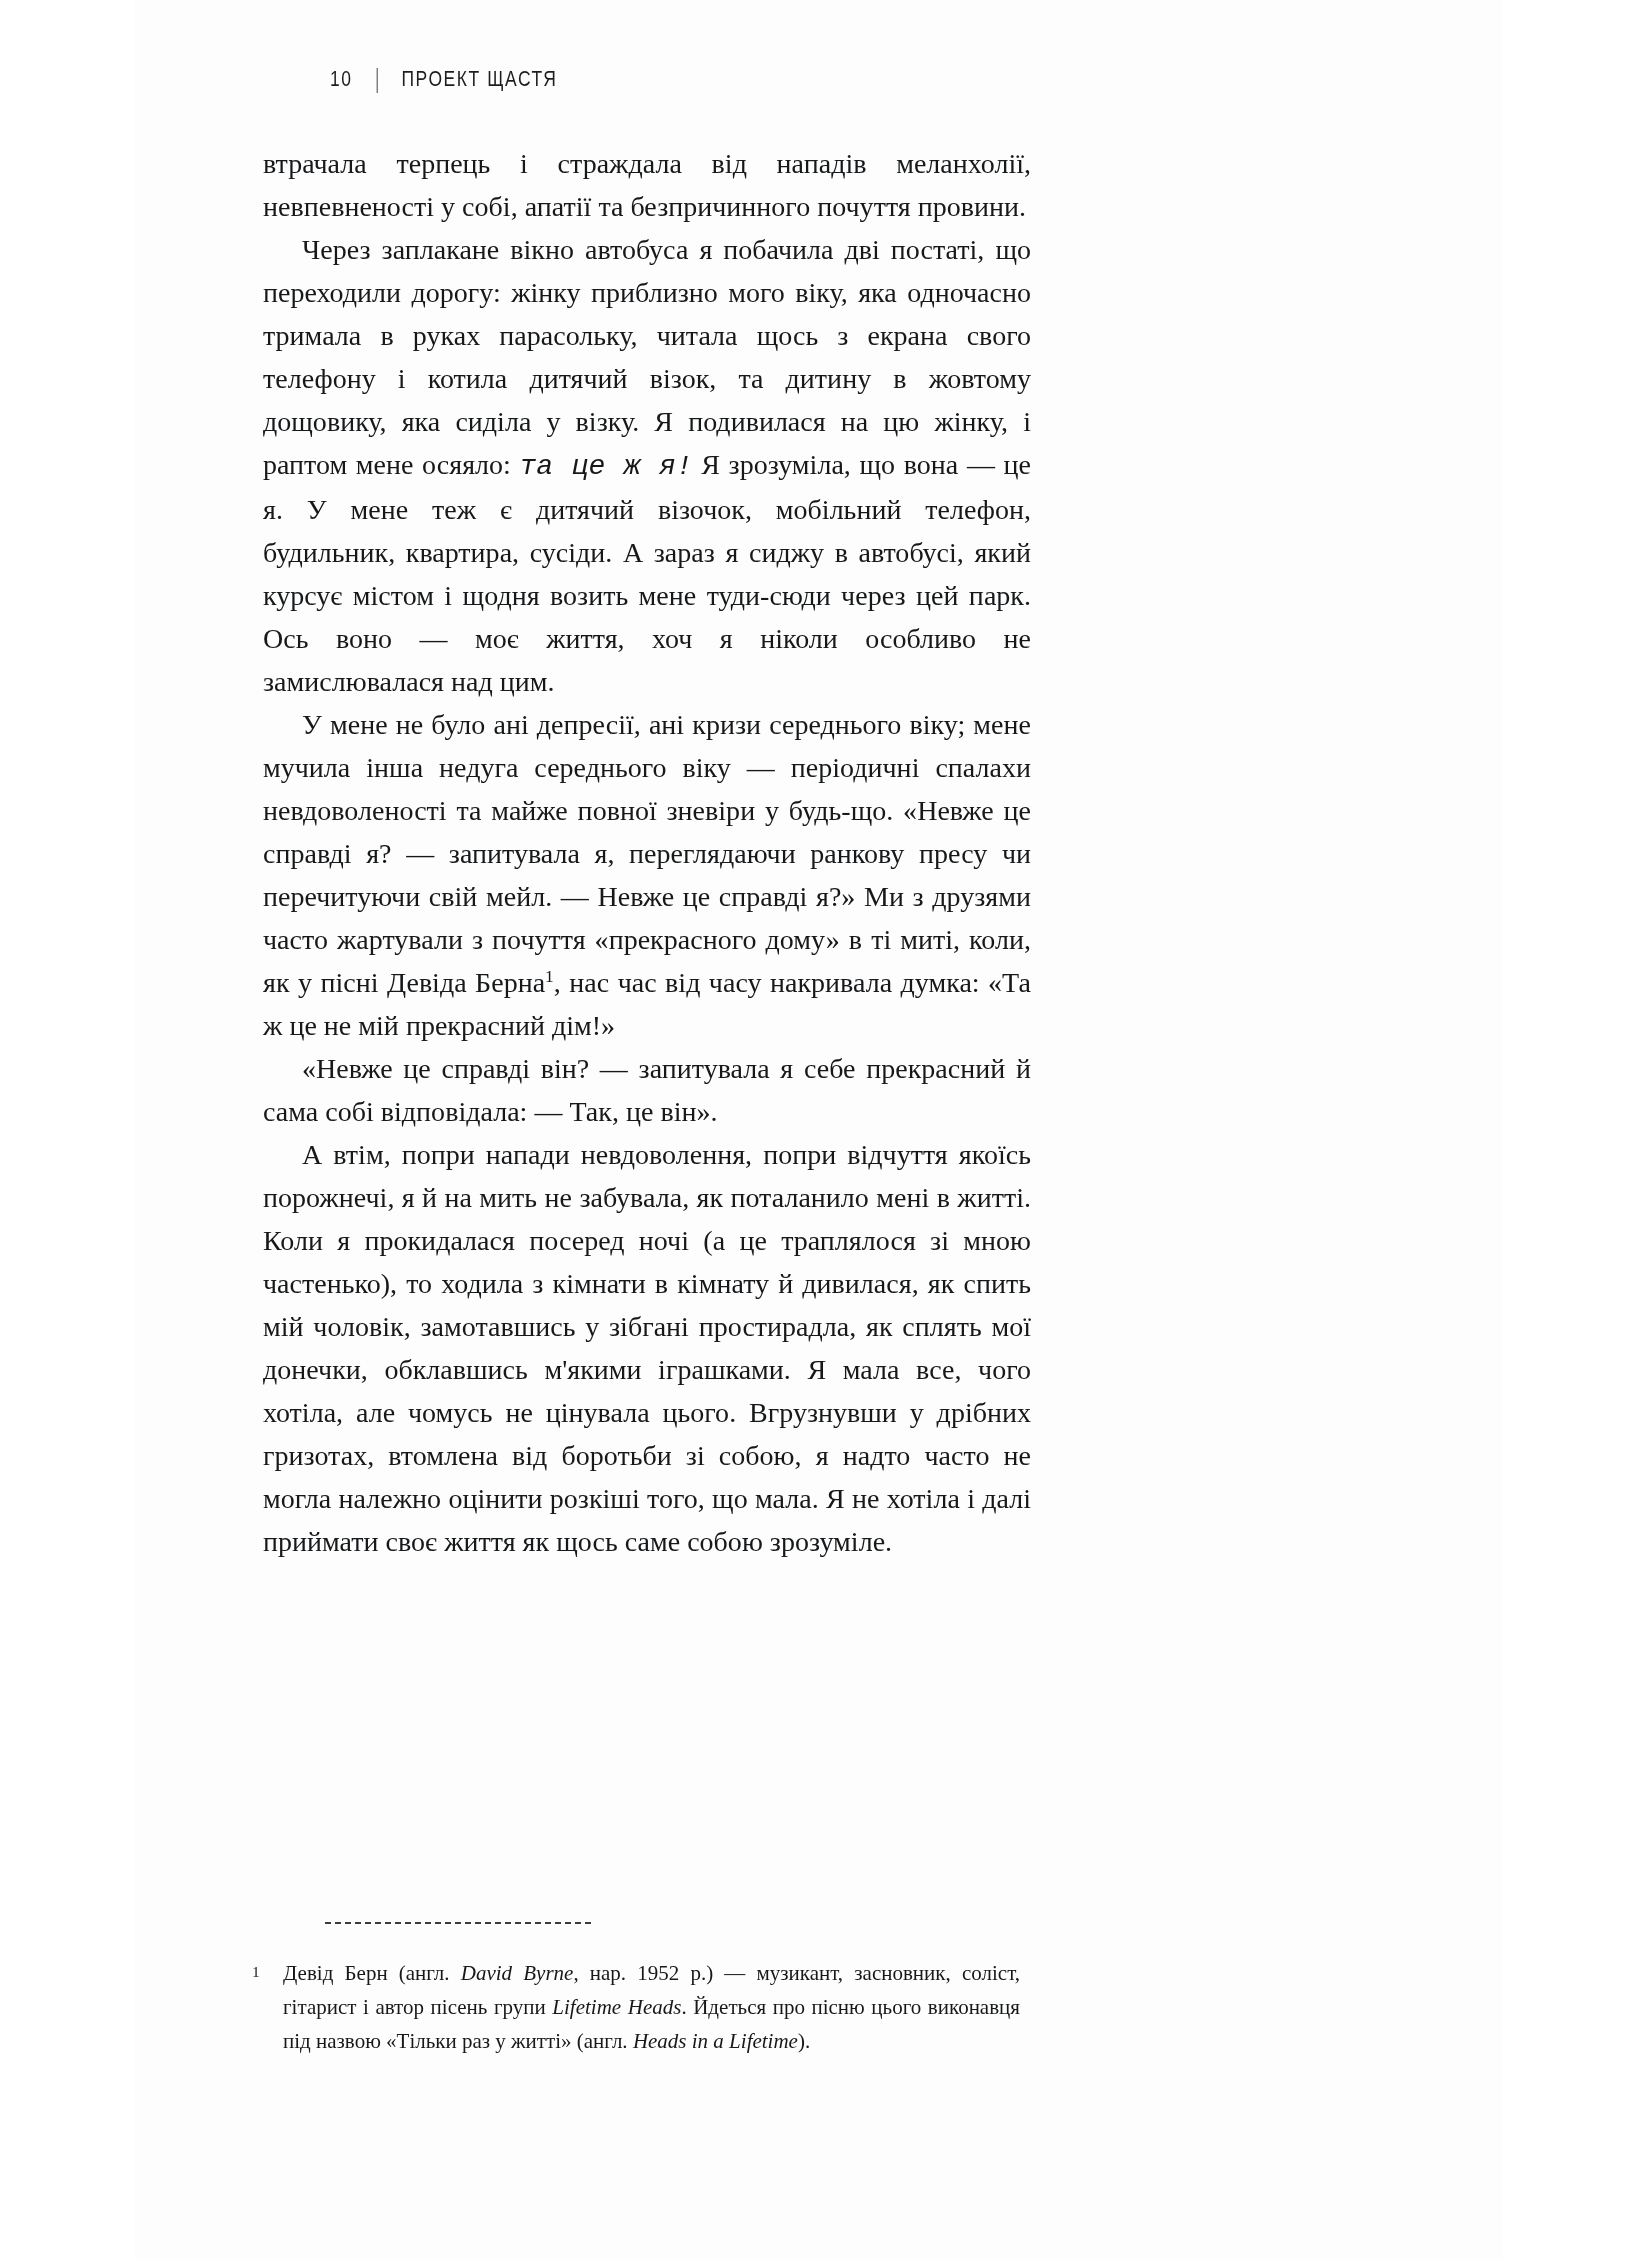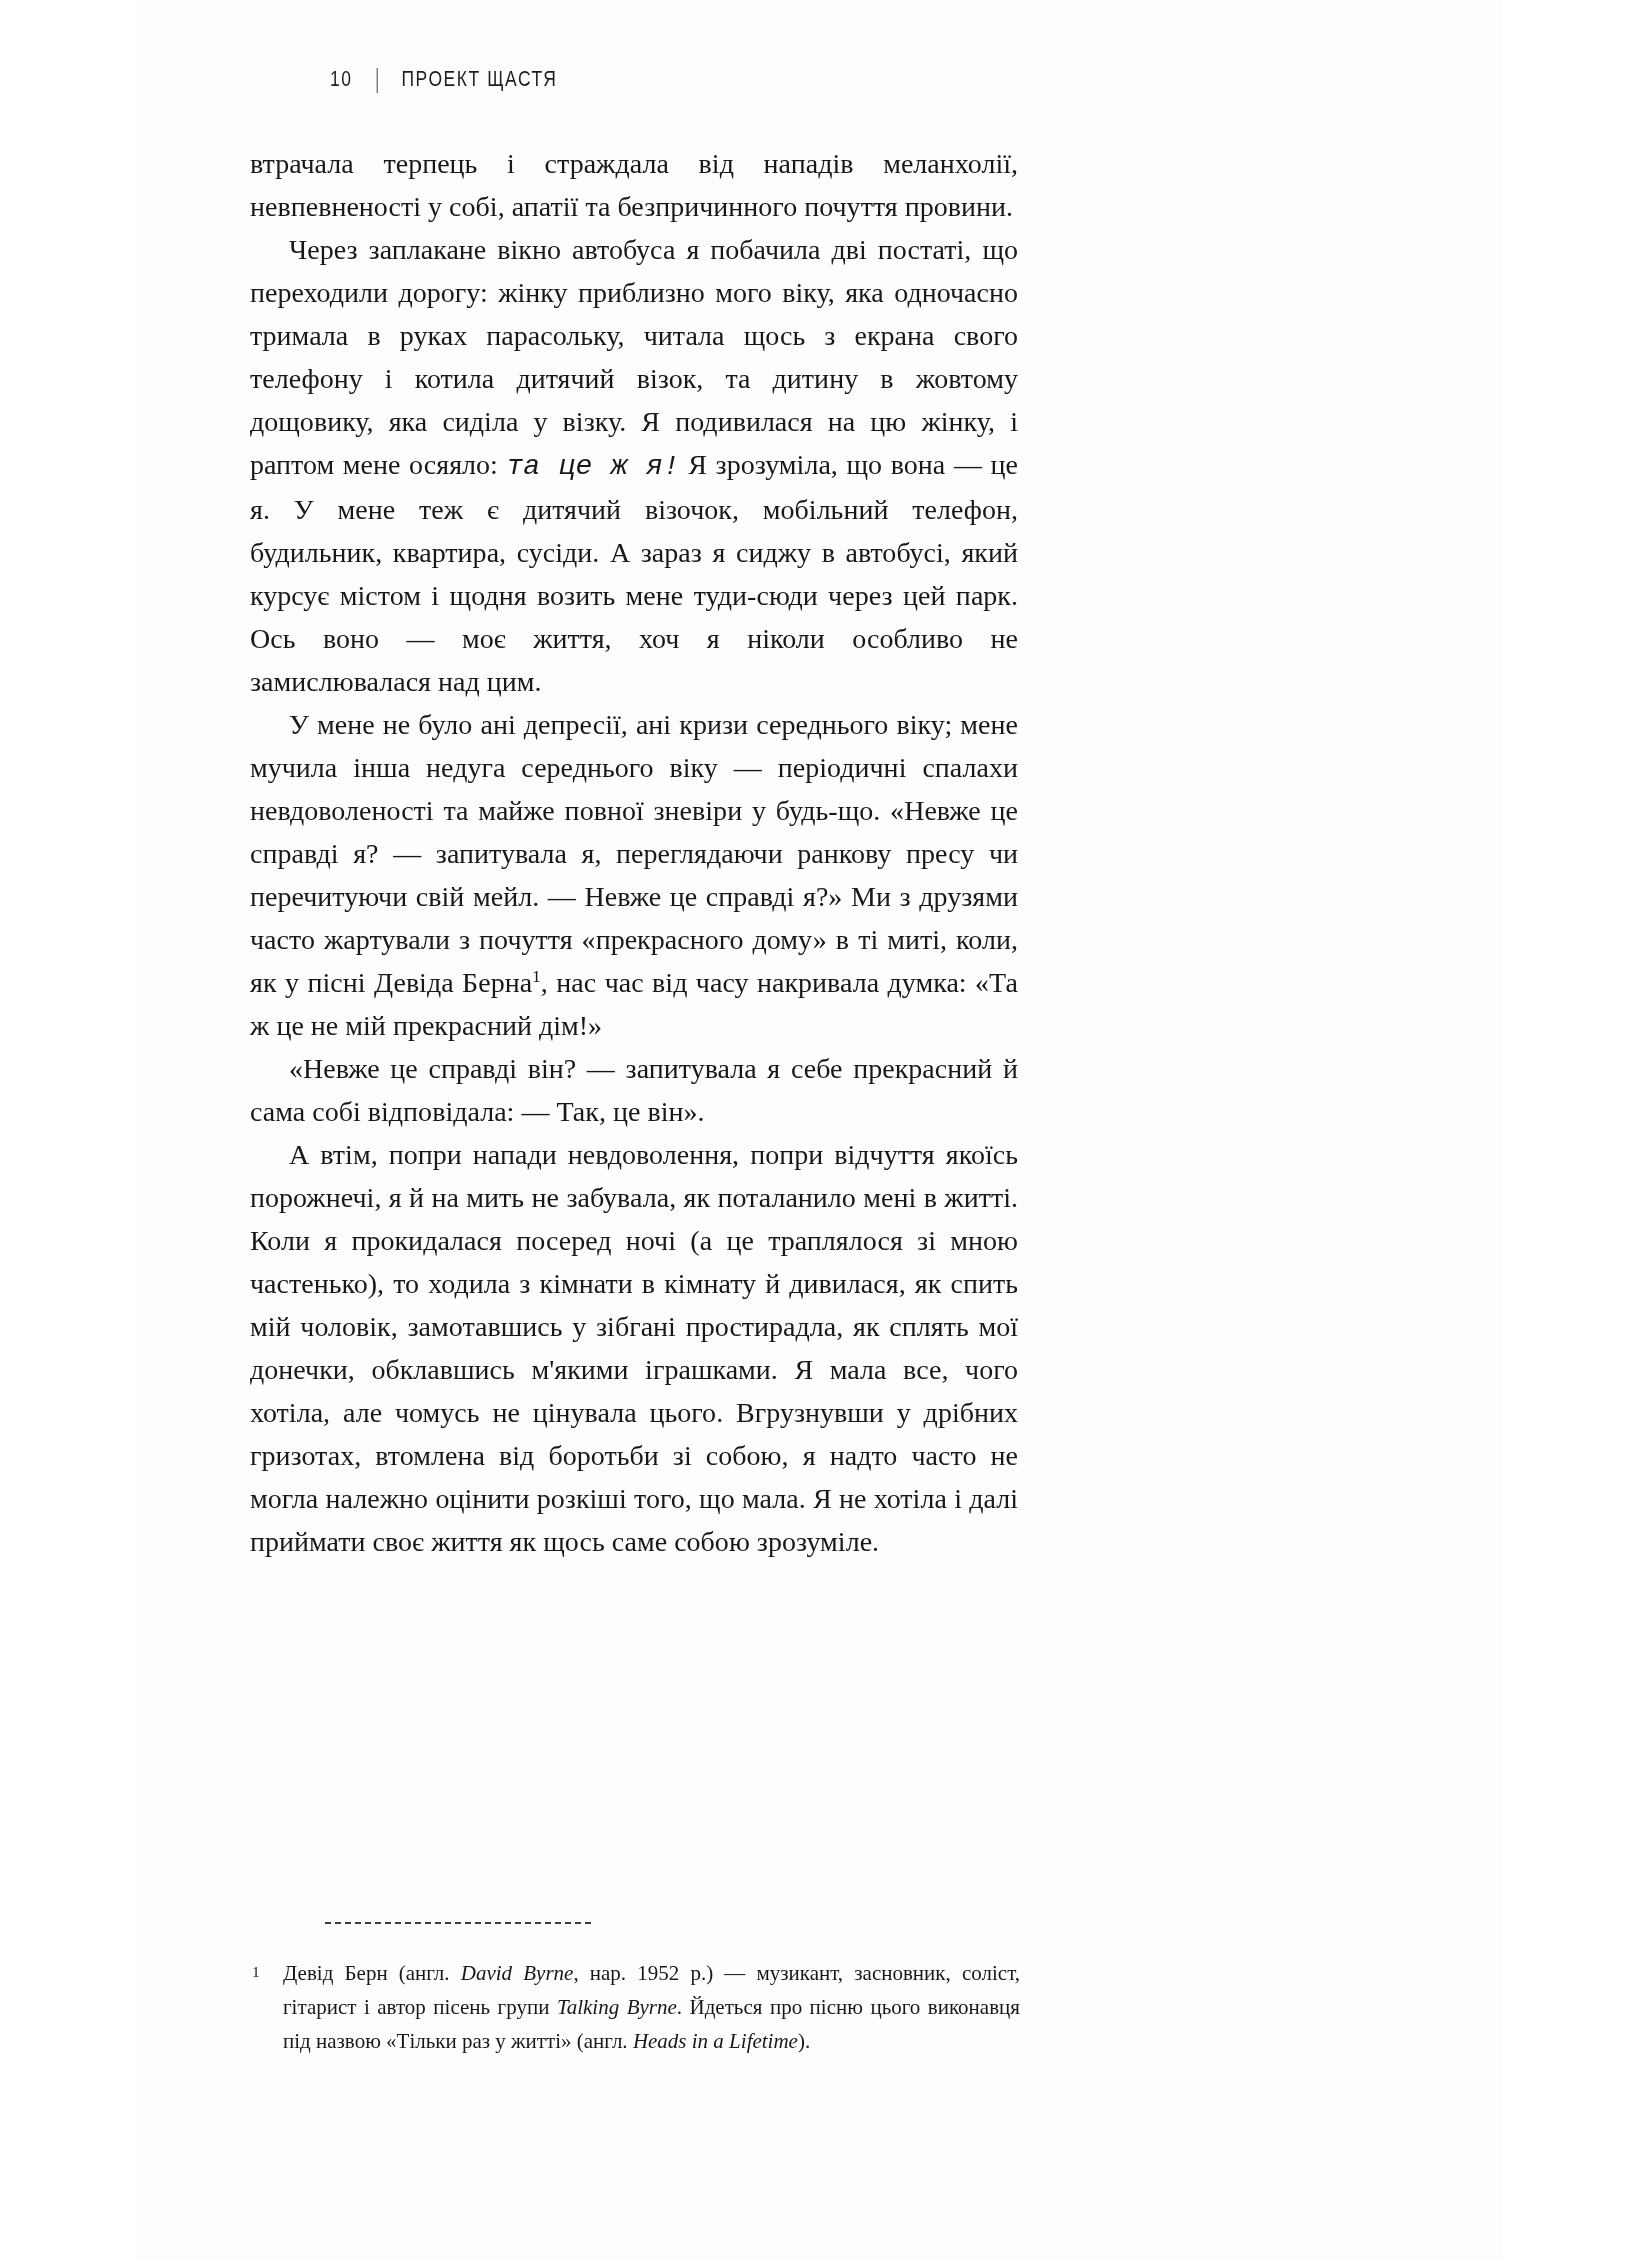--- a/index.html
+++ b/index.html
@@ -46,21 +46,21 @@
     position: relative;
     top: 0.9px;
   }
   .running-head .chapter-title {
     display: inline-block;
   }
 
   
   .textblock {
     position: absolute;
-    left: 115px;
+    left: 128px;
     top: 142px;
     width: 768px;
   }
   .para {
     margin: 0;
     font-size: 28px;
     line-height: 43px;
     text-align: justify;
     text-justify: inter-word;
     hyphens: manual;
@@ -134,19 +134,19 @@
     <p class="para indent">У мене не було ані депресії, ані кризи середнього віку; мене мучила інша недуга середнього віку — періодичні спалахи невдоволеності та майже повної зневіри у будь-що. «Невже це справді я? — запитувала я, переглядаючи ранкову пресу чи перечитуючи свій мейл. — Невже це справді я?» Ми з друзями часто жартували з почуття «прекрасного дому» в ті миті, коли, як у пісні Девіда Берна<span class="fnref">1</span>, нас час від часу накривала думка: «Та ж це не мій прекрасний дім!»</p>
     <p class="para indent">«Невже це справді він? — запитувала я себе прекрасний й сама собі відповідала: — Так, це він».</p>
     <p class="para indent">А втім, попри напади невдоволення, попри відчуття якоїсь порожнечі, я й на мить не забувала, як поталанило мені в житті. Коли я прокидалася посеред ночі (а це траплялося зі мною частенько), то ходила з кімнати в кімнату й дивилася, як спить мій чоловік, замотавшись у зібгані простирадла, як сплять мої донечки, обклавшись м'якими іграшками. Я мала все, чого хотіла, але чомусь не цінувала цього. Вгрузнувши у дрібних гризотах, втомлена від боротьби зі собою, я надто часто не могла належно оцінити розкіші того, що мала. Я не хотіла і далі приймати своє життя як щось саме собою зрозуміле.</p>
   </div>
 
   <div class="footnote-zone">
     <div class="fn-sep"></div>
     <ul class="fn-list">
       <li class="fn-item">
         <span class="fn-marker">1</span>
-        <span>Девід Берн (англ. <em>David Byrne</em>, нар. 1952 р.) — музикант, засновник, соліст, гітарист і автор пісень групи <em>Talking Byrne</em>. Йдеться про пісню цього виконавця під назвою «Тільки раз у житті» (англ. <em>Heads in a Lifetime</em>).</span>
+        <span>Девід Берн (англ. <em>David Byrne</em>, нар. 1952 р.) — музикант, засновник, соліст, гітарист і автор пісень групи <em>Lifetime Heads</em>. Йдеться про пісню цього виконавця під назвою «Тільки раз у житті» (англ. <em>Heads in a Lifetime</em>).</span>
       </li>
     </ul>
   </div>
 
 </div>
 
 
 </body></html>

